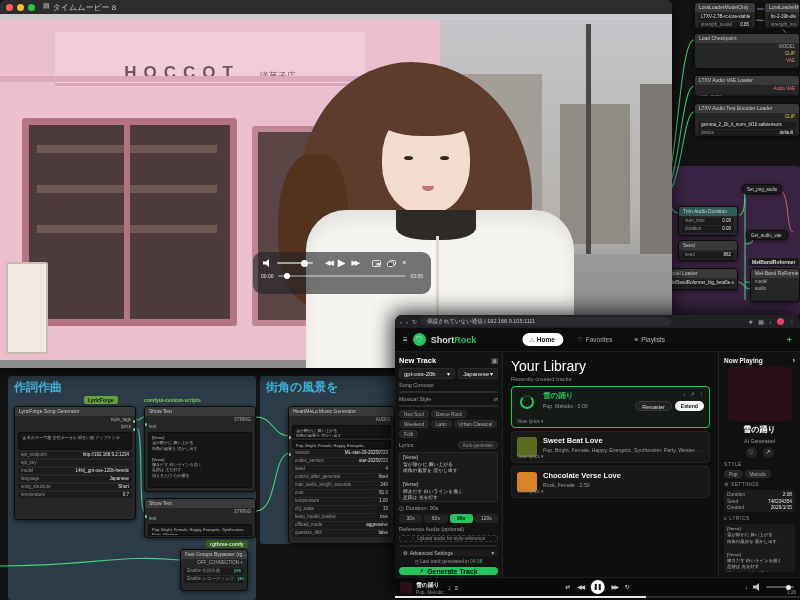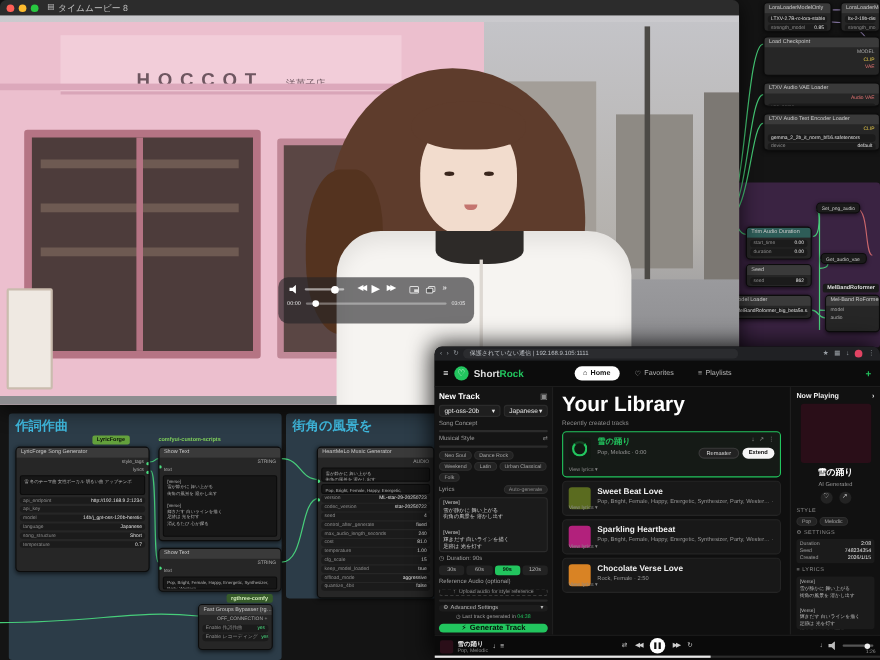--- a/index.html
+++ b/index.html
@@ -83,21 +83,21 @@
   gap:3px;color:#8f8f8f;font-size:4.8px}
 .urlinp{background:#1a1a1a;border:1px solid #262626;border-radius:3px;height:8px;line-height:8px;padding:0 4px;
   font-size:4.6px;color:#7a7a7a;white-space:nowrap;overflow:hidden}
 .advrow{background:#1c1c1c;border-radius:3px;height:9px;display:flex;align-items:center;padding:0 4px;font-size:5.2px;color:#bbb}
 .status{font-size:4.8px;color:#9a9a9a;text-align:center}
 .status .t{color:#22c55e}
 #genbtn{height:13px;background:#22c55e;border-radius:7px;color:#06130a;font-weight:bold;font-size:7px;
   display:flex;align-items:center;justify-content:center;gap:3px}
 
 #main{flex:1;background:#0f0f0f;padding:6px 8px;overflow:hidden}
-#libtitle{font-size:19px;font-weight:bold;color:#fff}
+#libtitle{font-size:14px;font-weight:normal;color:#fff}
 #libsub{font-size:5.8px;color:#8c8c8c;margin:2px 0 4px}
 .card{position:relative;background:#181818;border:1px solid #242424;border-radius:4px;margin-bottom:3px;padding:4px 5px;height:32px}
 .card.sel{border-color:#22c55e;background:#151a16;height:42px}
 .thumb{position:absolute;left:5px;top:5px;width:20px;height:20px;border-radius:3px}
 .spinring{position:absolute;left:3px;top:3px;width:14px;height:14px;border-radius:50%;border:2.5px solid #22c55e;border-top-color:rgba(34,197,94,.25);animation:sp 1.2s linear infinite}
 @keyframes sp{to{transform:rotate(360deg)}}
 .ctitle{margin-left:26px;font-size:7.5px;font-weight:bold;color:#f0f0f0;white-space:nowrap;overflow:hidden}
 .ctitle.green{color:#22c55e}
 .cmeta{margin-left:26px;font-size:5.2px;color:#979797;margin-top:1.5px;white-space:nowrap;overflow:hidden}
 .clink{position:absolute;left:5px;bottom:3px;font-size:4.8px;color:#8a8a8a}
@@ -633,26 +633,20 @@
         </div>
 
 
         <div class="card">
           <div class="thumb" style="background:#5a6b1f"></div>
           <div class="ctitle">Sweet Beat Love</div>
           <div class="cmeta">Pop, Bright, Female, Happy, Energetic, Synthesizer, Party, Wester… · 2:20</div>
           <div class="clink">View lyrics ▾</div>
         </div>
 
-        <div class="card">
-          <div class="thumb" style="background:#b2217c"></div>
-          <div class="ctitle">Sparkling Heartbeat</div>
-          <div class="cmeta">Pop, Bright, Female, Happy, Energetic, Synthesizer, Party, Wester… · 2:00</div>
-          <div class="clink">View lyrics ▾</div>
-        </div>
 
         <div class="card">
           <div class="thumb" style="background:#d98324"></div>
           <div class="ctitle">Chocolate Verse Love</div>
           <div class="cmeta">Rock, Female · 2:50</div>
           <div class="clink">View lyrics ▾</div>
         </div>
       </div>
 
       <div id="np">

